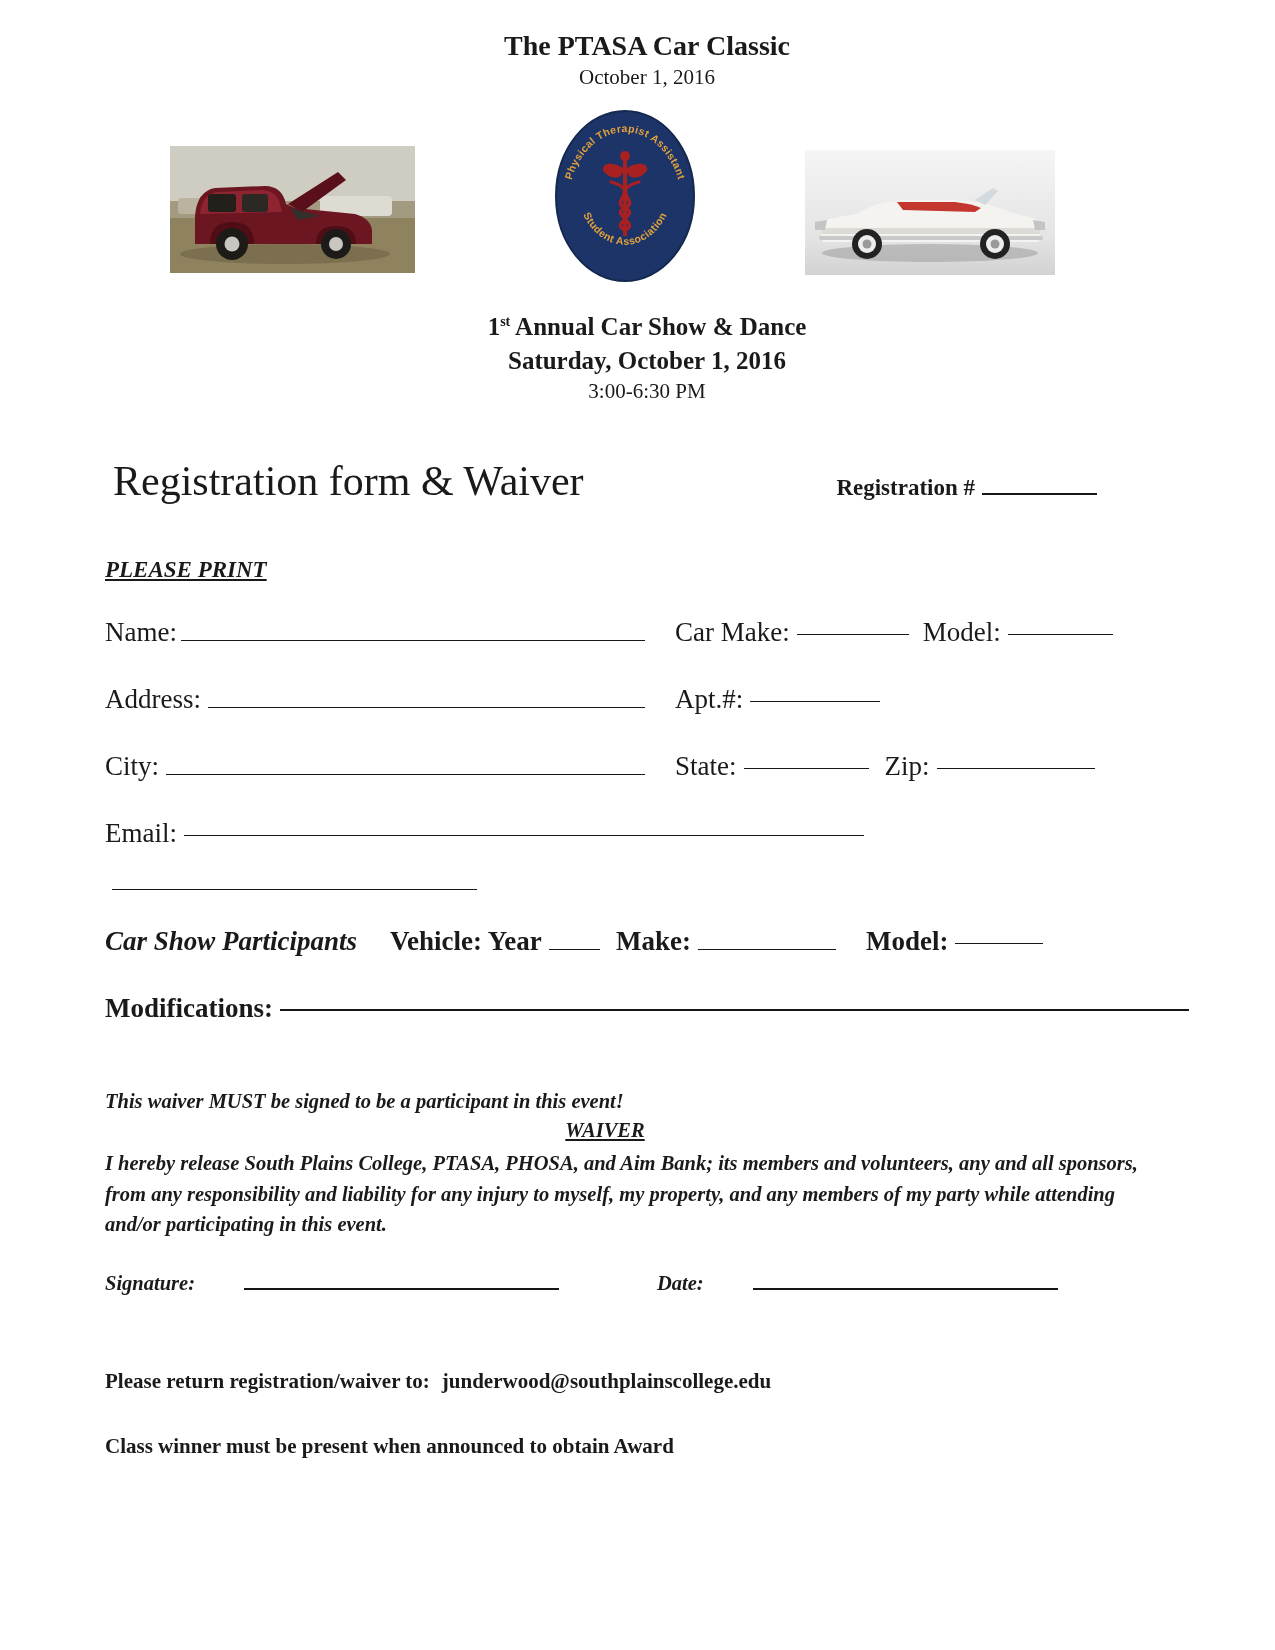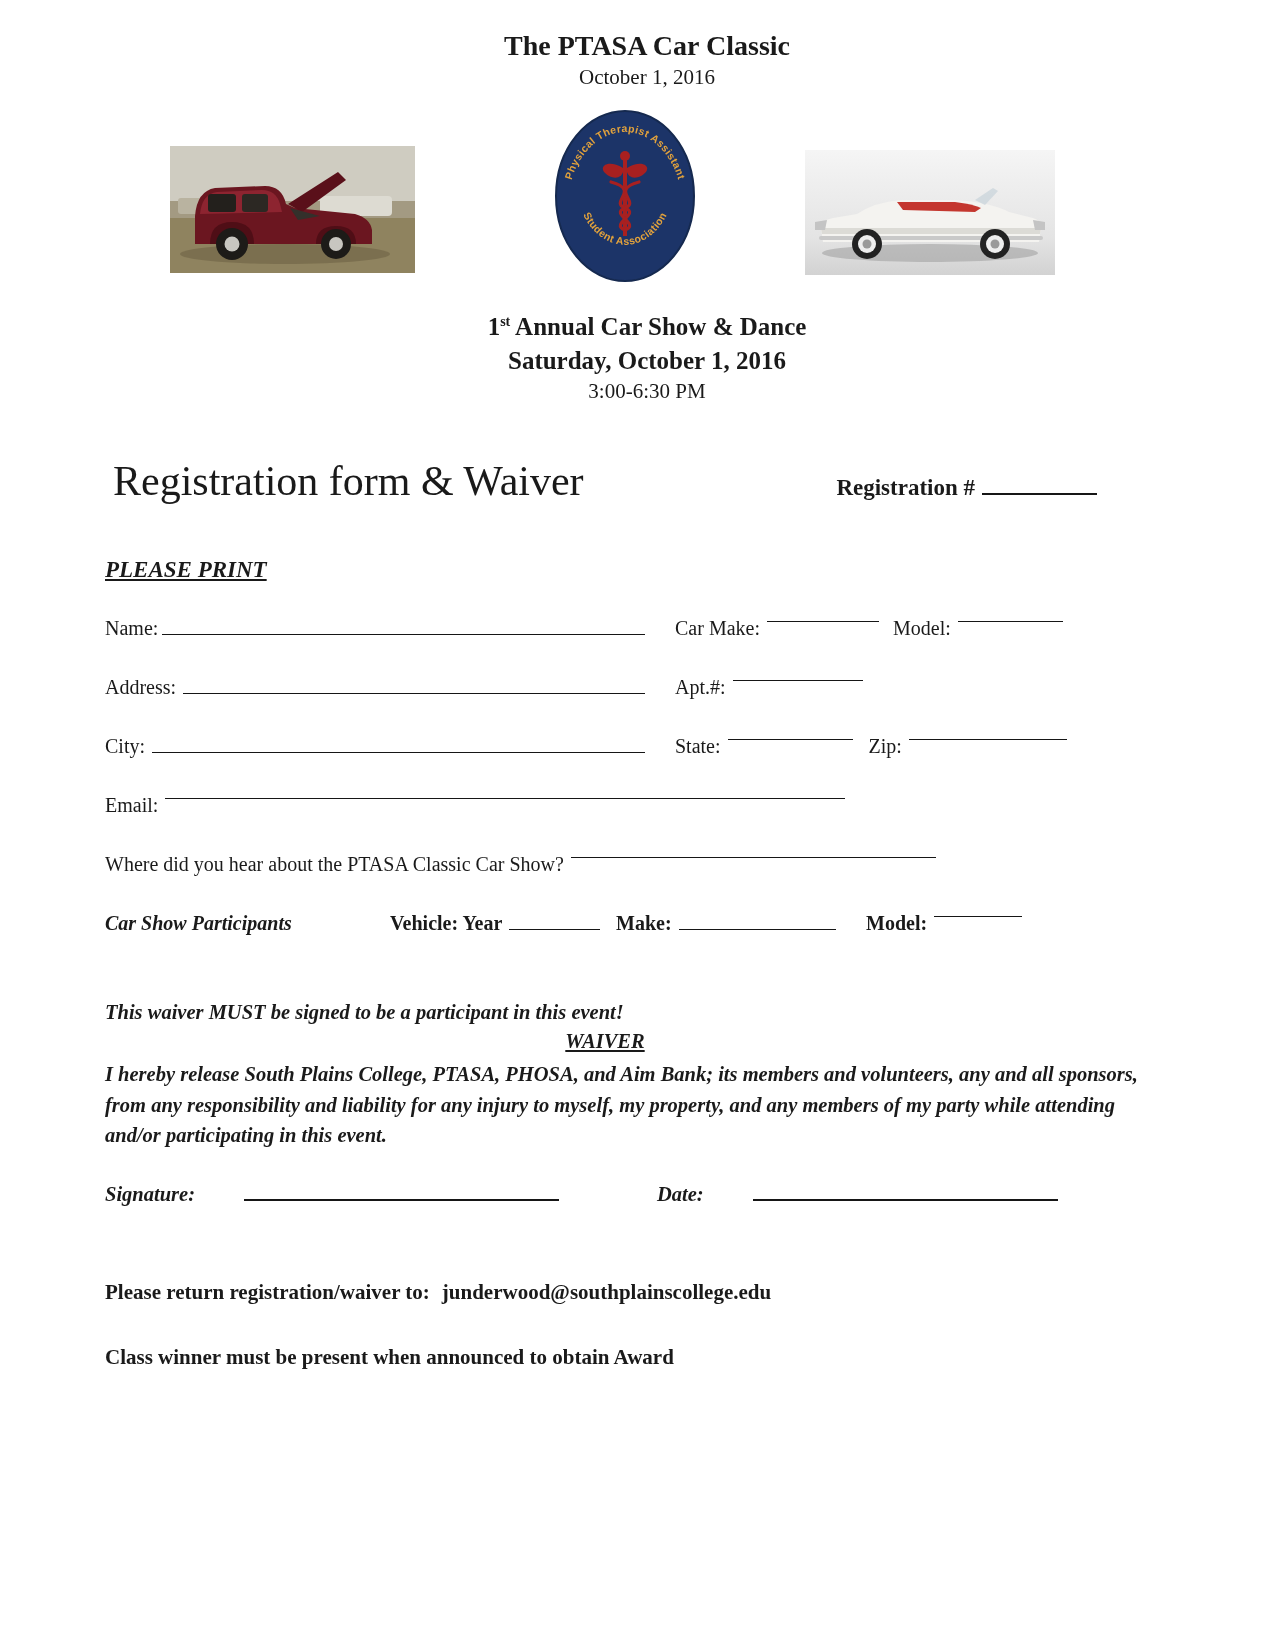--- a/index.html
+++ b/index.html
@@ -29,21 +29,21 @@
   .event-line3 { font-size: 21px; line-height: 1.3; }
 
   
   .heading-row { display: flex; justify-content: space-between; align-items: baseline; margin-top: 44px; }
   .form-heading { font-size: 42px; font-weight: normal; margin: 8px; }
   .reg-num { font-size: 23px; font-weight: bold; margin-right: 92px; display:flex; align-items:baseline; }
 
   .please-print { margin-top: 44px; font-size: 23px; font-weight: bold; font-style: italic; text-decoration: underline; display:inline-block; }
 
   
-  .row { display: flex; align-items: flex-start; font-size: 20px; margin-top: 36px; white-space: nowrap; }
+  .row { display: flex; align-items: center; font-size: 27px; margin-top: 36px; white-space: nowrap; }
   .row.first { margin-top: 34px; }
   .seg { display: inline-flex; align-items: baseline; }
   .lbl { }
   .b   { font-weight: bold; }
   .bi  { font-weight: bold; font-style: italic; }
   .blank {
     display: inline-block; height: 5px;
     border-bottom: 1.5px solid #161616;
     vertical-align: -4px; margin-left: 7px;
   }
@@ -234,21 +234,20 @@
     <span class="blank bw158"></span>
   </div>
 
 
   <div class="row">
     <span class="lbl">Email:</span>
     <span class="blank bw680"></span>
   </div>
 
   <div class="row">
-    <span class="lbl">Where did you hear about the PTASA Classic Car Show?</span>
     <span class="blank bw365"></span>
   </div>
 
   <div class="row">
     <span class="seg w285">
       <span class="lbl bi">Car Show Participants</span>
     </span>
     <span class="seg w210">
       <span class="lbl b">Vehicle: Year</span>
       <span class="blank grow"></span>
@@ -256,20 +255,24 @@
     <span class="sp16"></span>
     <span class="seg w220">
       <span class="lbl b">Make:</span>
       <span class="blank grow"></span>
     </span>
     <span class="sp30"></span>
     <span class="lbl b">Model:</span>
     <span class="blank bw88"></span>
   </div>
 
+  <div class="row">
+    <span class="lbl b">Modifications:</span>
+    <span class="blank bold grow"></span>
+  </div>
 
 
   <div class="waiver">
     <p class="waiver-must">This waiver MUST be signed to be a participant in this event!</p>
     <div class="waiver-title">WAIVER</div>
     <div class="waiver-body">I hereby release South Plains College, PTASA, PHOSA, and Aim Bank; its members and volunteers, any and all sponsors, from any responsibility and liability for any injury to myself, my property, and any members of my party while attending and/or participating in this event.</div>
     <div class="sig-row">
       <span class="lbl bi">Signature:</span>
       <span class="blank bold bw315"></span>
       <span class="sig-gap"></span>

